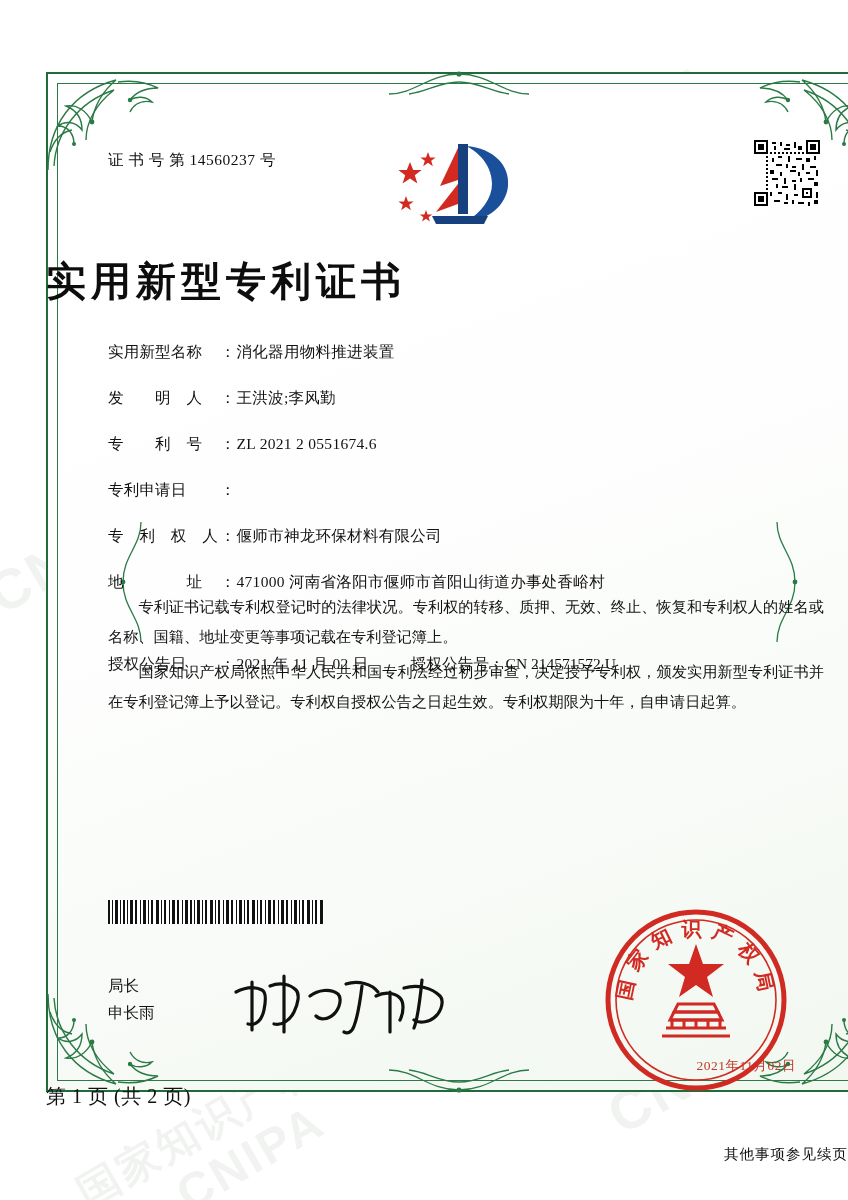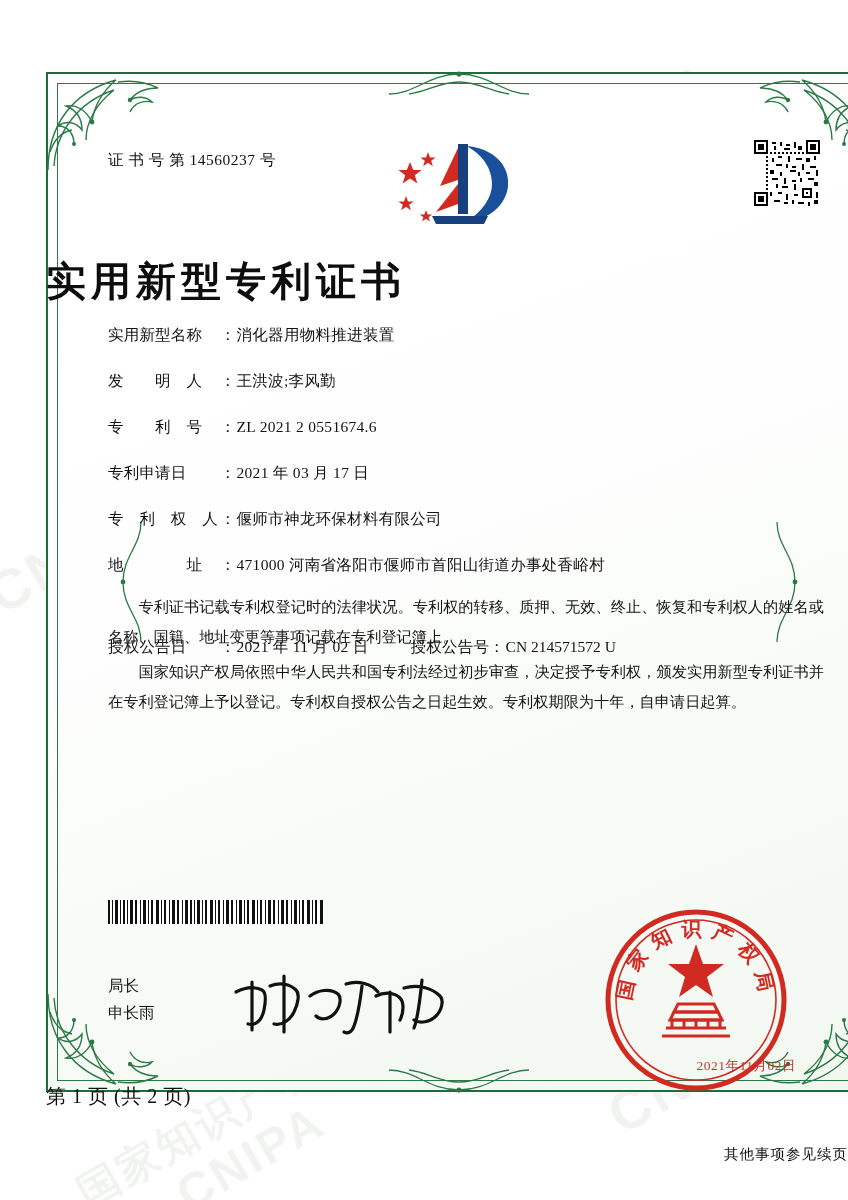--- a/index.html
+++ b/index.html
@@ -151,21 +151,21 @@
     font-weight: bold;
     letter-spacing: 5px;
     color: #0d0d0d;
     font-family: "DejaVu Serif", "Liberation Serif", serif;
   }
 
   .fields {
     position: absolute;
     left: 62px;
     right: 48px;
-    top: 253px;
+    top: 270px;
   }
   .field-row {
     display: flex;
     align-items: baseline;
     margin-bottom: 25px;
     font-size: 15.5px;
     color: #121212;
   }
   .field-label {
     width: 112px;
@@ -498,21 +498,20 @@
 
       <div class="field-row">
         <span class="field-label">专　　利　号</span>
         <span class="field-colon">：</span>
         <span class="field-value">ZL 2021 2 0551674.6</span>
       </div>
 
       <div class="field-row">
         <span class="field-label">专利申请日</span>
         <span class="field-colon">：</span>
-        <span class="field-value">2021 年 03 月 17 日</span>
       </div>
 
       <div class="field-row">
         <span class="field-label">专　利　权　人</span>
         <span class="field-colon">：</span>
         <span class="field-value">偃师市神龙环保材料有限公司</span>
       </div>
 
       <div class="field-row">
         <span class="field-label">地　　　　址</span>

